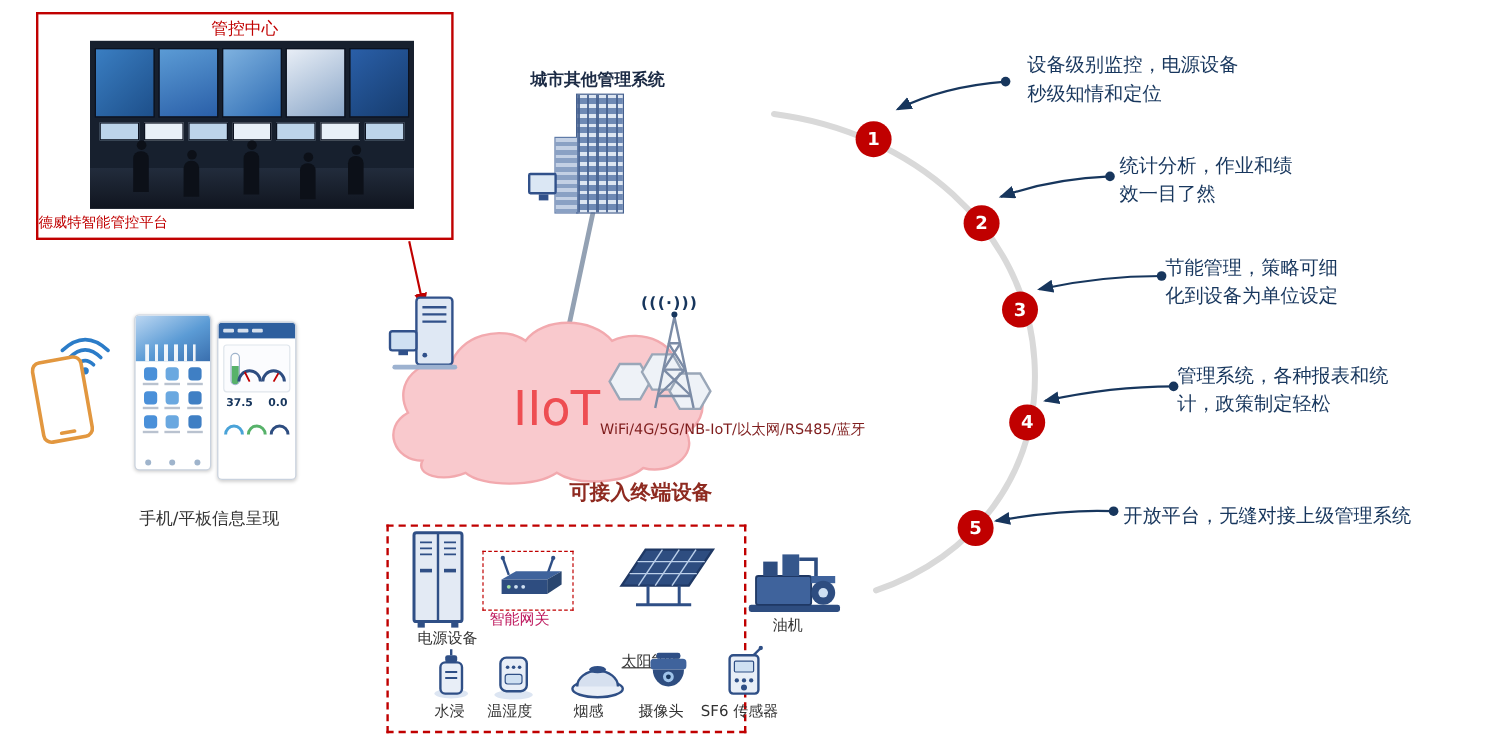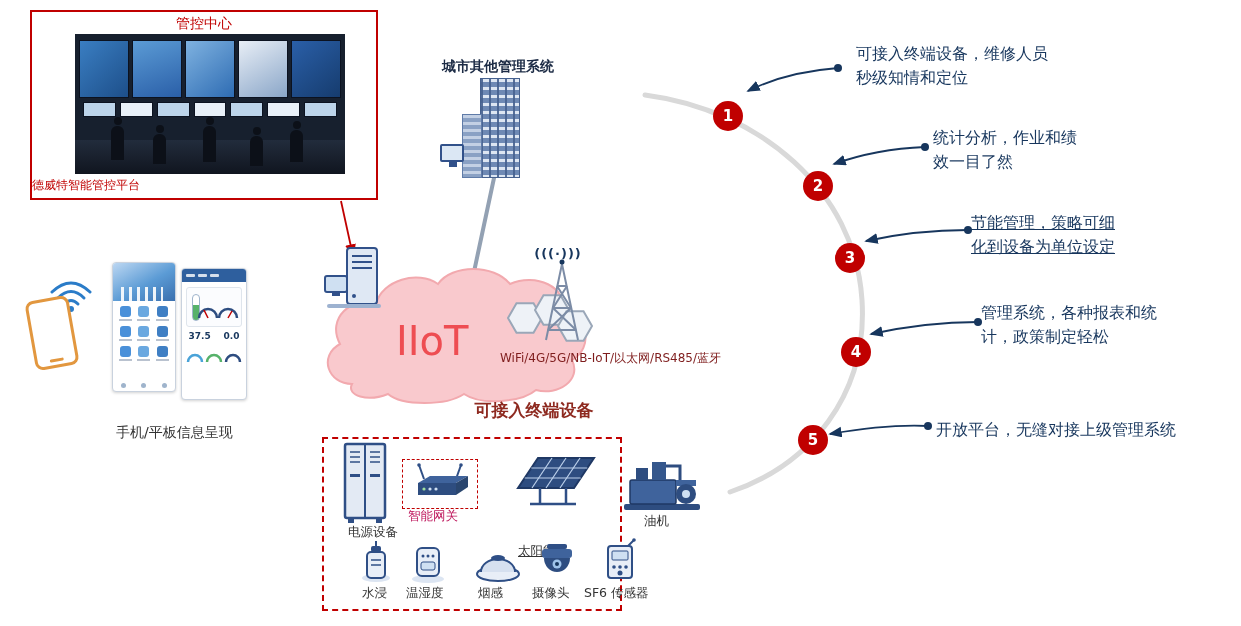--- a/index.html
+++ b/index.html
@@ -37,21 +37,21 @@
   .bldg-main { position:absolute; left:40px; top:0; width:40px; height:100px; border:1px solid #46618f;
     background: repeating-linear-gradient(90deg, rgba(70,97,143,.9) 0 2px, transparent 2px 8px),
                 repeating-linear-gradient(180deg, #dde6f2 0 3px, #6e89b4 3px 8px); }
   .bldg-annex { position:absolute; left:22px; top:36px; width:20px; height:64px; border:1px solid #5f7ba8;
     background: repeating-linear-gradient(180deg,#c3d0e4 0 3px, #8aa1c4 3px 7px); }
   .bldg-pc { position:absolute; left:0; top:66px; width:24px; height:18px; background:#dbe7f4; border:2px solid #31518a; border-radius:2px; }
   .bldg-pc::after { content:''; position:absolute; left:7px; bottom:-7px; width:8px; height:5px; background:#31518a; }
 
   
   .server { left:323px; top:246px; z-index:3; }
-  .iiot { left:396px; top:318px; width:104px; text-align:left; color:#ee4d52; font-size:40px; font-weight:500; z-index:3; }
+  .iiot { left:396px; top:318px; width:104px; text-align:right; color:#ee4d52; font-size:40px; font-weight:500; z-index:3; }
   .waves { left:518px; top:246px; width:80px; text-align:center; color:#17365d; font-size:13px; font-weight:bold; letter-spacing:1px; z-index:3; }
   .tower { left:505px; top:252px; z-index:2; }
   .protocols { left:500px; top:350px; width:235px; color:#7f1d1d; font-size:12px; z-index:2; }
 
   
   .wifi { left:44px; top:280px; z-index:2; }
   .phone { left:30px; top:298px; width:44px; height:70px; border:3px solid #e2973f; border-radius:8px; background:#fff;
            transform:rotate(-10deg); z-index:2; }
   .phone::after { content:''; position:absolute; bottom:3px; left:50%; transform:translateX(-50%); width:14px; height:3px; border-radius:2px; background:#e2973f; }
   .app1 { left:112px; top:262px; width:64px; height:130px; background:#fff; border:1px solid #c9d2de; border-radius:4px;
@@ -85,21 +85,21 @@
   .dev { z-index:3; }
   .dev-label { color:#333; font-size:12.5px; z-index:3; white-space:nowrap; }
   .dev-label.red { color:#be185d; }
 
   
   .bnum { width:30px; height:30px; border-radius:50%; background:#c00000; color:#fff; font-size:15px; font-weight:bold;
           line-height:30px; text-align:center; z-index:3; }
   .b1{ left:713px; top:101px; } .b2{ left:803px; top:171px; } .b3{ left:835px; top:243px; }
   .b4{ left:841px; top:337px; } .b5{ left:798px; top:425px; }
   .benefit { color:#17365d; font-size:16px; line-height:24px; white-space:pre-line; width:262px; z-index:2; }
-  .t1{ left:856px; top:42px; } .t2{ left:933px; top:126px; } .t3{ left:971px; top:211px;text-decoration:underline; }
+  .t1{ left:856px; top:42px; } .t2{ left:933px; top:126px; } .t3{ left:971px; top:211px; }
   .t4{ left:981px; top:301px; } .t5{ left:936px; top:418px; }
 </style>
 </head>
 <body>
 
 <div class="canvas">
 
   <svg class="overlay" width="1241" height="626" viewBox="0 0 1241 626">
     <defs>
       <marker id="arrowNavy" markerWidth="9" markerHeight="8" refX="6.5" refY="3" orient="auto">
@@ -417,21 +417,21 @@
     </svg>
   </div>
   <div class="abs dev-label" style="left:584px; top:585px;">SF6 传感器</div>
 
   <div class="abs bnum b1">1</div>
   <div class="abs bnum b2">2</div>
   <div class="abs bnum b3">3</div>
   <div class="abs bnum b4">4</div>
   <div class="abs bnum b5">5</div>
 
-  <div class="abs benefit t1">可接入终端设备，维修人员
+  <div class="abs benefit t1">设备级别监控，电源设备
 秒级知情和定位</div>
   <div class="abs benefit t2">统计分析，作业和绩
 效一目了然</div>
   <div class="abs benefit t3">节能管理，策略可细
 化到设备为单位设定</div>
   <div class="abs benefit t4">管理系统，各种报表和统
 计，政策制定轻松</div>
   <div class="abs benefit t5">开放平台，无缝对接上级管理系统</div>
 
 </div>

